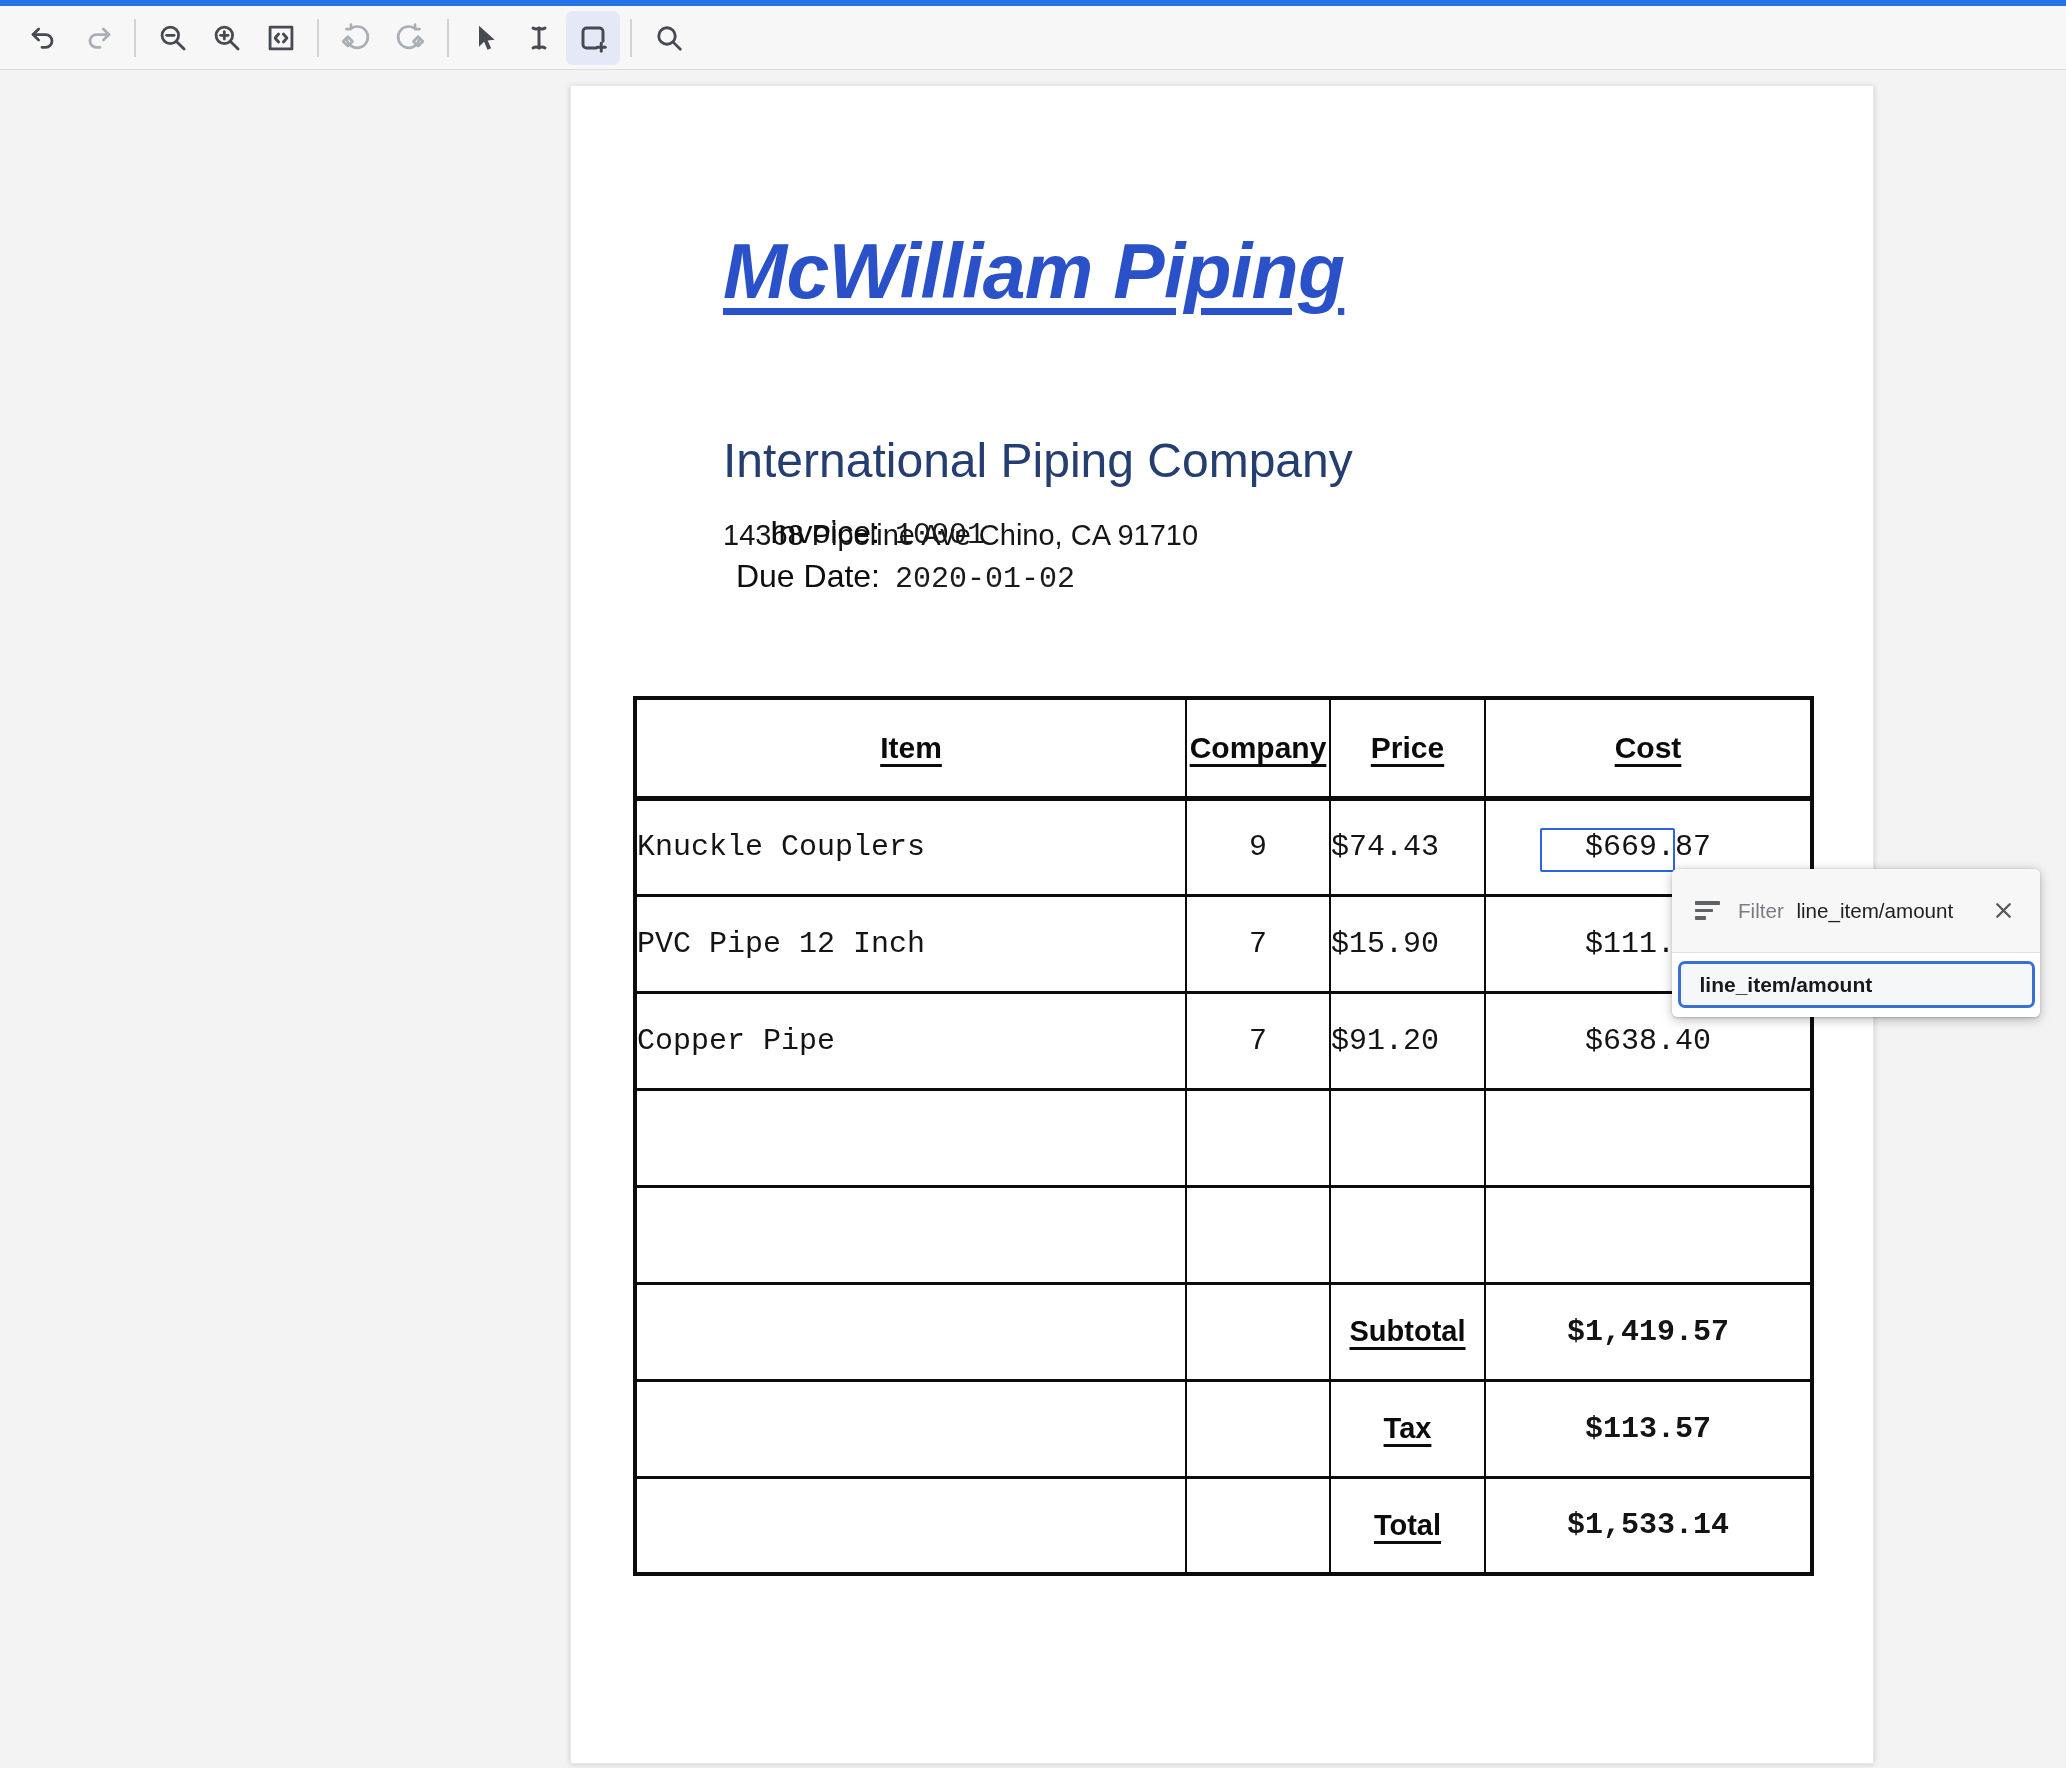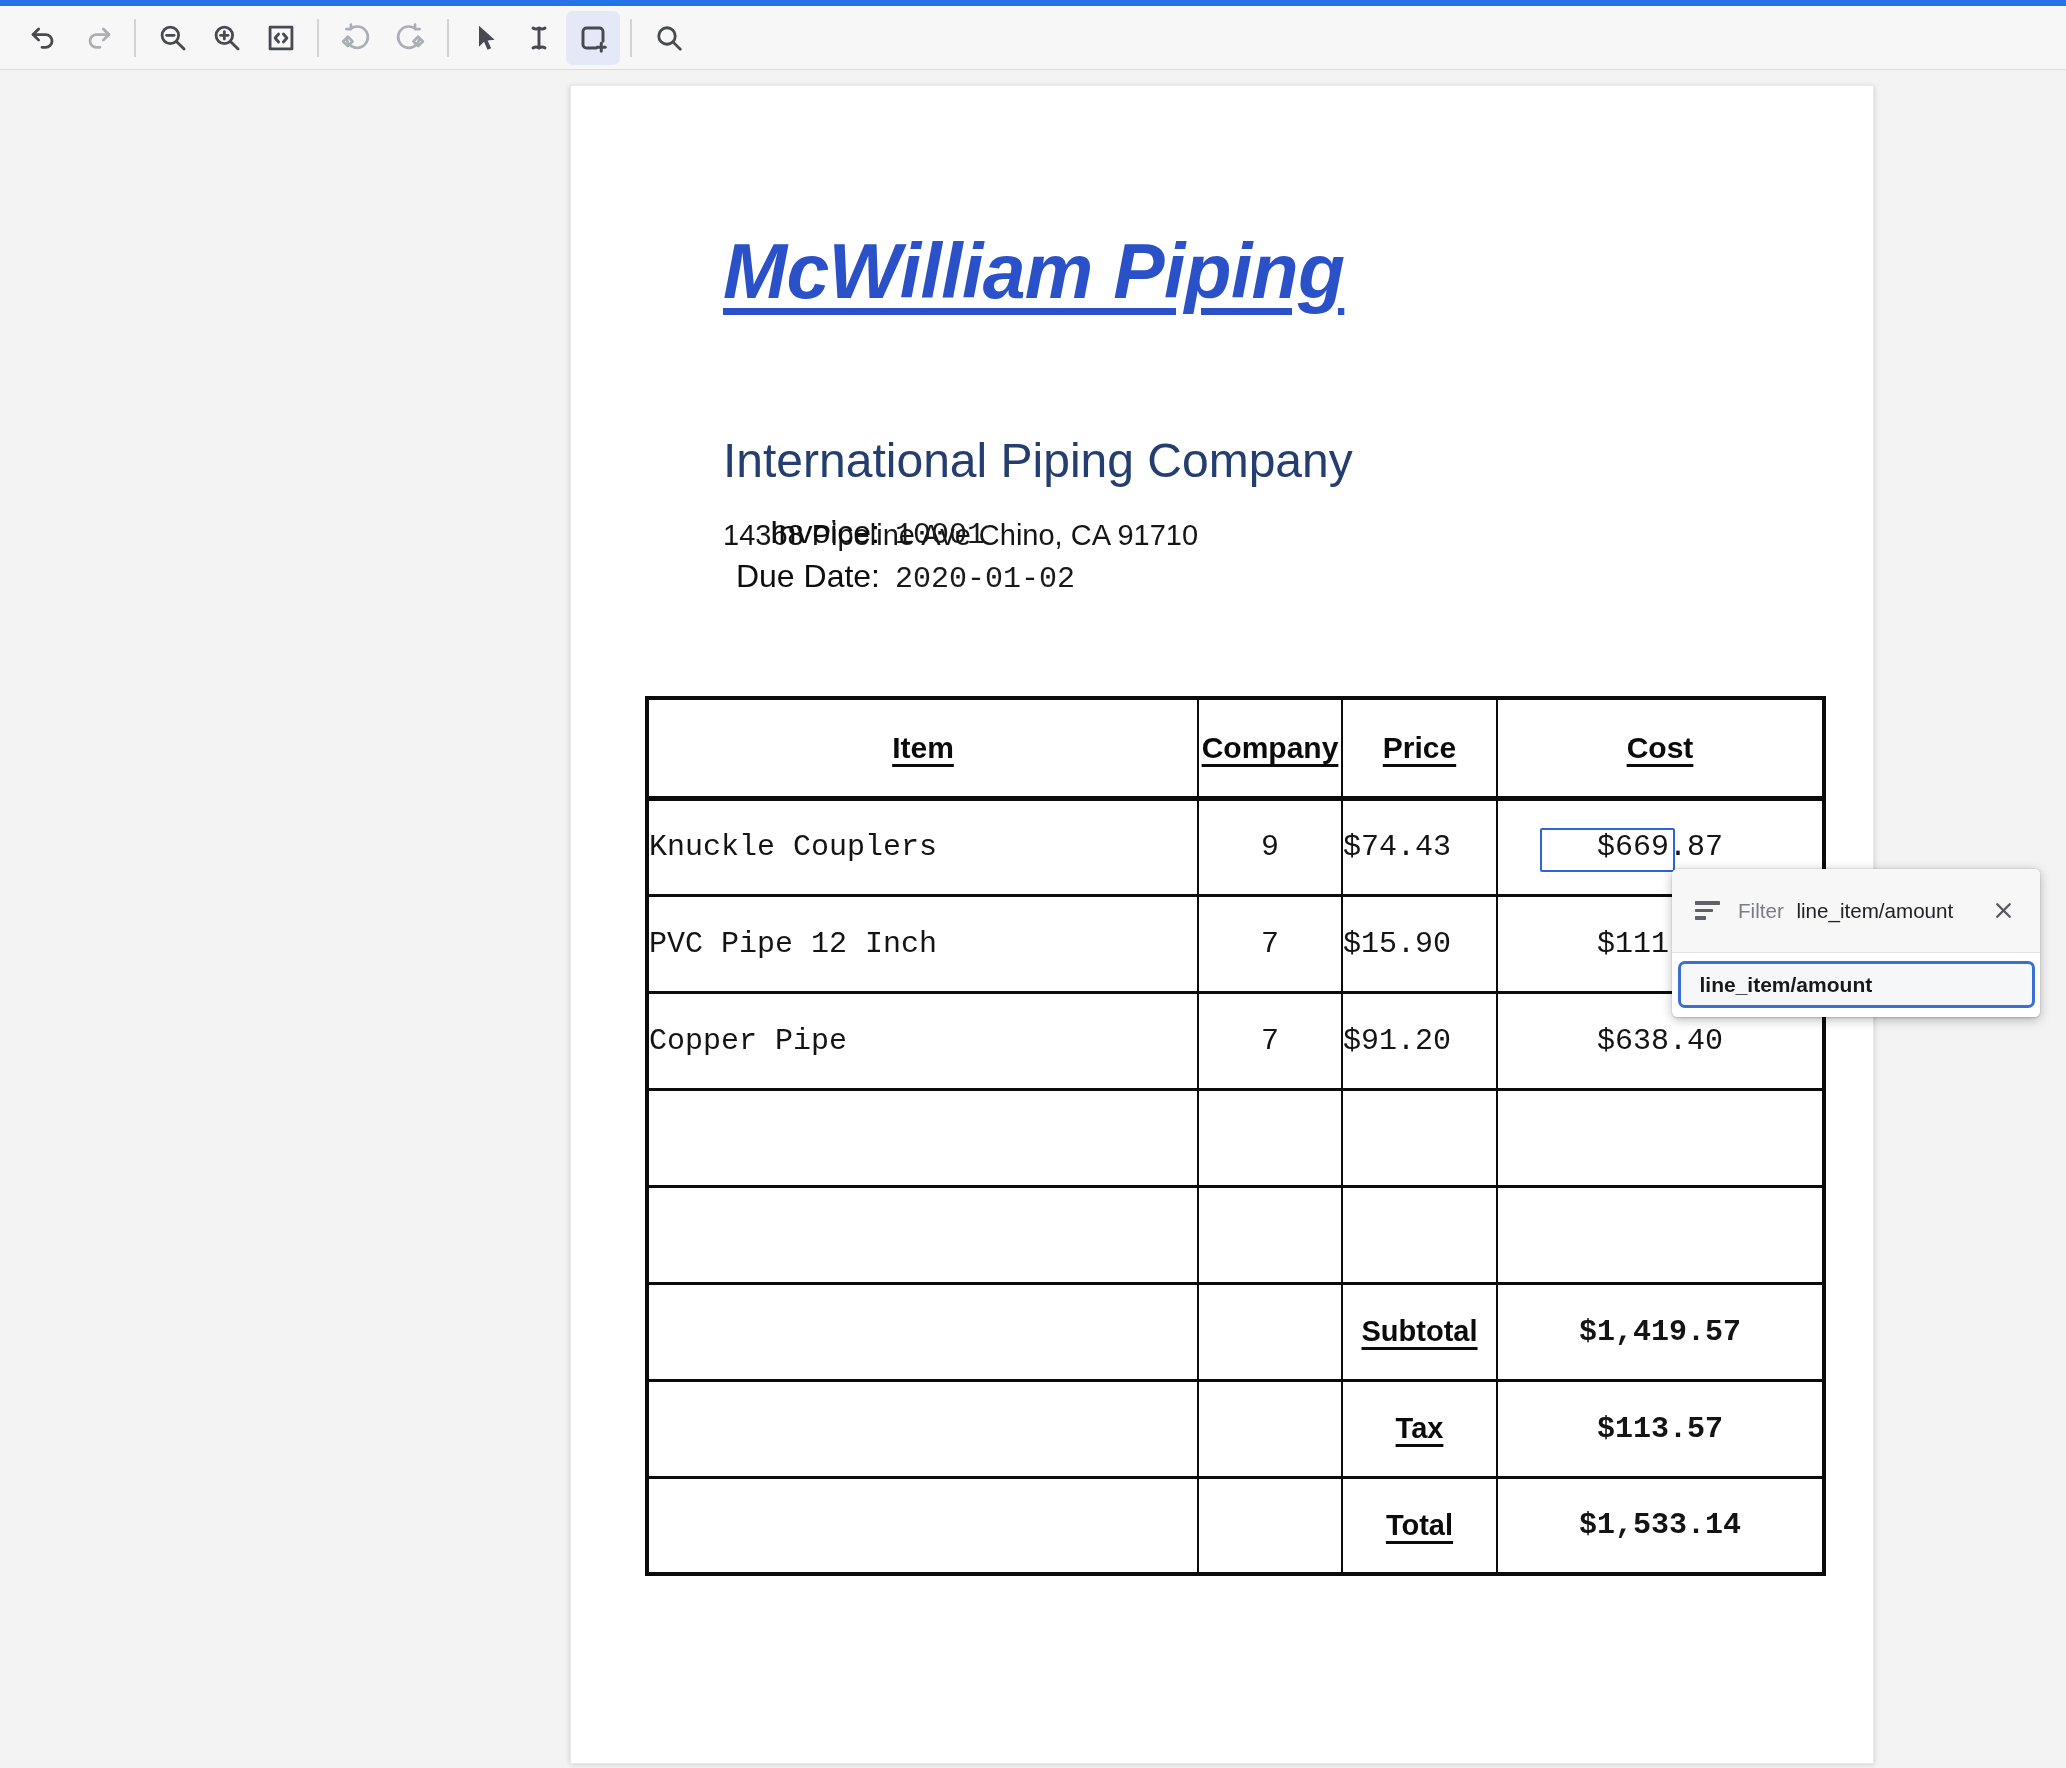--- a/index.html
+++ b/index.html
@@ -48,21 +48,21 @@
     font-size:29px;color:#151515;white-space:nowrap;margin-top:12px;
   }
   .meta{position:absolute;left:152px;top:428px;}
   .meta-row{display:flex;align-items:baseline;height:44px;}
   .meta-label{width:157px;text-align:right;font-size:32px;color:#0d0d0d;}
   .meta-value{margin-left:15px;font-family:"Liberation Mono","DejaVu Sans Mono",monospace;
     font-size:30px;color:#1a1a1a;}
 
   
   .inv-table{
-    position:absolute;left:74px;top:610px;width:1177px;
+    position:absolute;left:62px;top:610px;width:1177px;
     border-collapse:collapse;table-layout:fixed;
     font-family:"Liberation Mono","DejaVu Sans Mono",monospace;
     font-size:30px;color:#141414;
   }
   .inv-table,.inv-table th,.inv-table td{border:2.1px solid #0c0c0c;}
   .inv-table{border-width:4.1px;}
   .inv-table th,.inv-table td{
     border-top-width:3.4px;border-bottom-width:3.4px;
     padding:0;vertical-align:middle;overflow:hidden;white-space:nowrap;
   }

